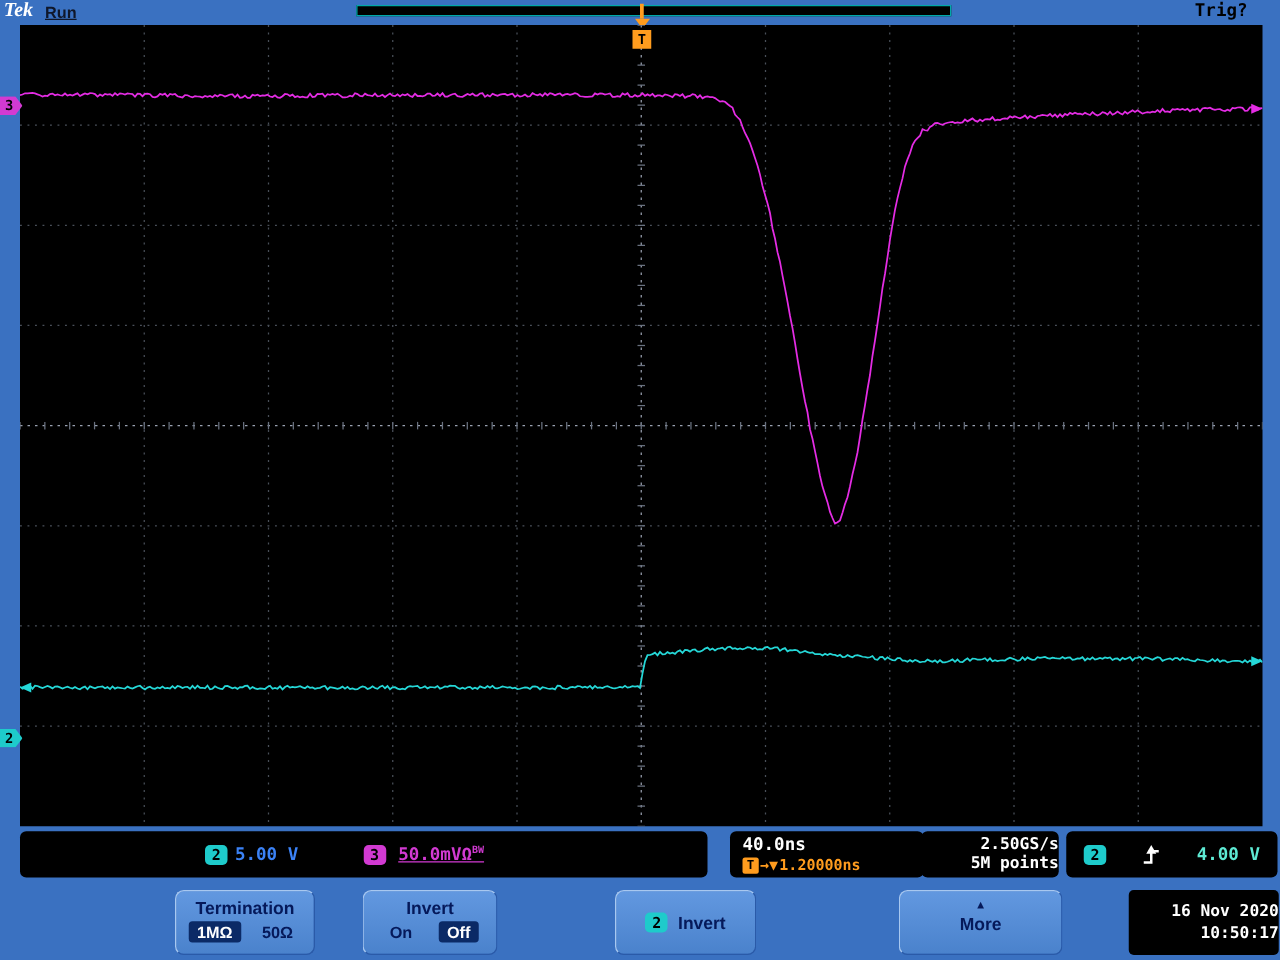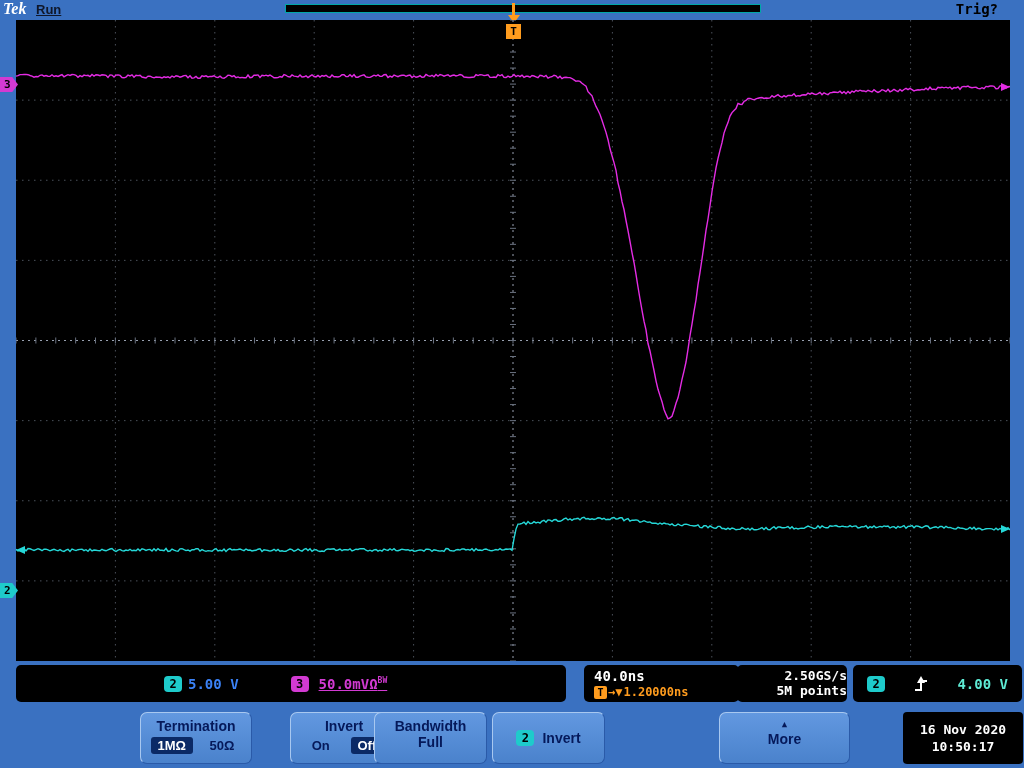--- a/index.html
+++ b/index.html
@@ -63,21 +63,21 @@
   .btn-coupling{left:22px;width:113px;}
   .btn-termination{left:140px;width:112px;}
   .btn-invert{left:257px;width:108px;margin-left:33px;}
   .btn-bandwidth{left:374px;width:113px;}
   .btn-label{left:492px;width:113px;display:flex;align-items:center;justify-content:center;gap:8px;}
   .btn-label .mtitle{margin-top:0;}
   .btn-more{left:719px;width:131px;text-align:center;}
   .more-arrow{font-size:9px;color:#05195a;margin-top:6px;line-height:10px;}
   .btn-more .mtitle{margin-top:2px;}
   .datetime{position:absolute;left:903px;top:712px;width:120px;height:52px;background:#000;border-radius:4px;
-    color:#fff;font:bold 13px "DejaVu Sans Mono",monospace;text-align:center;padding-top:9px;box-sizing:border-box;line-height:17px;}
+    color:#fff;font:bold 13px "DejaVu Sans Mono",monospace;text-align:right;padding-top:9px;box-sizing:border-box;line-height:17px;}
 </style>
 </head>
 <body>
 
 <div class="screen">
 
   <span class="tek-logo">Tek</span>
   <span class="run-status">Run</span>
   <div class="acq-bar"></div>
   <div class="trig-arrow-stem"></div>
@@ -246,24 +246,20 @@
   </div>
 
   <div class="mbtn btn-invert">
     <div class="mtitle">Invert</div>
     <div class="opts">
       <span class="opt">On</span>
       <span class="opt selected">Off</span>
     </div>
   </div>
 
-  <div class="mbtn btn-bandwidth">
-    <div class="mtitle">Bandwidth</div>
-    <div class="mtitle" style="margin-top:0;">Full</div>
-  </div>
 
   <div class="mbtn btn-label">
     <span class="badge cyan">2</span>
     <div class="mtitle">Invert</div>
   </div>
 
   <div class="mbtn btn-more">
     <div class="more-arrow">▲</div>
     <div class="mtitle">More</div>
   </div>

